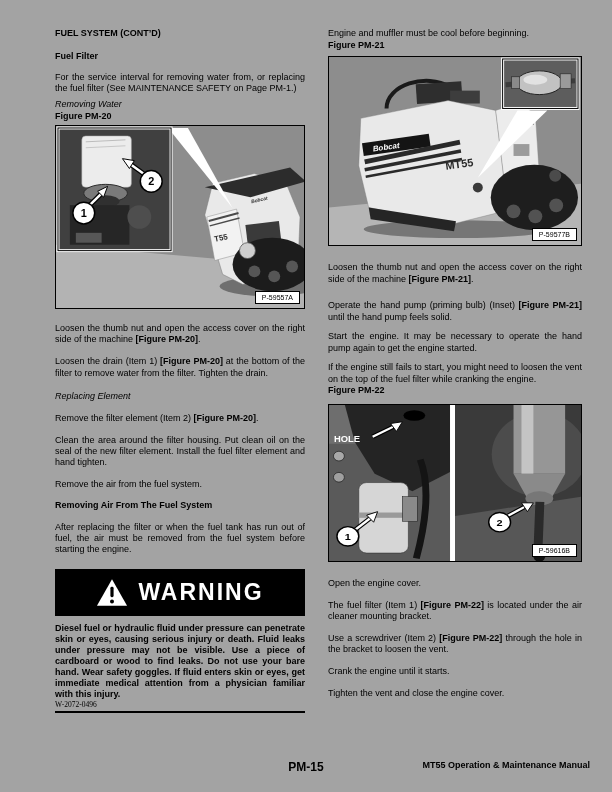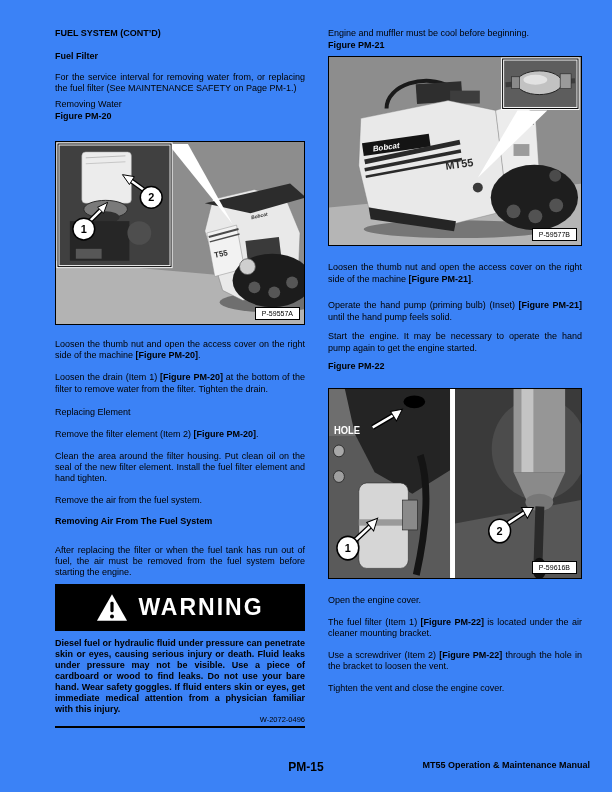--- a/index.html
+++ b/index.html
@@ -1,54 +1,54 @@
 <!DOCTYPE html>
 <html><head>
 <meta charset="utf-8">
 <style>
   * { margin:0; padding:0; box-sizing:border-box; }
   html,body { background:#e0e0e0; }
   .page {
     position:relative; width:612px; height:792px; margin:0 auto;
-    background:#3b82f6; overflow:hidden;
+    background:#a3a3a3; overflow:hidden;
     font-family:"Liberation Sans", sans-serif; color:#000;
   }
   .col { position:absolute; top:28px; }
   .col-left  { left:55px;  width:250px; }
   .col-right { left:328px; width:254px; }
 
   .body { font-size:9px; line-height:11px; text-align:justify; }
   .lh12 { line-height:12px; }
   .h { font-size:9px; line-height:11px; font-weight:bold; }
-  .ital-head { font-size:9px; line-height:11px; }
+  .ital-head { font-size:9px; line-height:11px; font-style:italic; }
 
   .mb0{margin-bottom:0}.mb1{margin-bottom:1px}.mb2{margin-bottom:2px}
-  .mb3{margin-bottom:19px}.mb4{margin-bottom:16px}.mb5{margin-bottom:5px}
-  .mb6{margin-bottom:6px}.mb7{margin-bottom:7px}.mb9{margin-bottom:18px}
+  .mb3{margin-bottom:3px}.mb4{margin-bottom:8px}.mb5{margin-bottom:5px}
+  .mb6{margin-bottom:14px}.mb7{margin-bottom:7px}.mb9{margin-bottom:11px}
   .mb10{margin-bottom:10px}.mb11{margin-bottom:11px}.mb12{margin-bottom:12px}
   .mb14{margin-bottom:14px}.mb15{margin-bottom:15px}.mb16{margin-bottom:16px}
 
   .figure { position:relative; border:1px solid #000; background:#8d8d8d; overflow:hidden; }
   .fig20 { width:250px; height:184px; }
   .fig21 { width:254px; height:190px; }
-  .fig22 { width:254px; height:191px; }
+  .fig22 { width:254px; height:158px; }
   .figure svg { display:block; width:100%; height:100%; }
   .photo-id {
     position:absolute; right:4px; bottom:4px; background:#fff;
     border:1px solid #000; font-size:7px; line-height:9px; padding:1px 6px;
     font-family:"Liberation Sans", sans-serif;
   }
 
   .warnbox {
     width:250px; height:47px; background:#000; color:#fff;
     display:flex; align-items:center; justify-content:center; gap:10px;
   }
   .warnbox .wlabel { font-size:23px; font-weight:bold; letter-spacing:2px; }
   .warnbody { font-size:9px; line-height:11px; font-weight:bold; text-align:justify; }
-  .warncode { font-size:7.5px; line-height:9px; text-align:right; }
+  .warncode { font-size:7.5px; line-height:9px; text-align:left;font-family:Liberation Serif, serif; }
   .warnrule { border-top:2px solid #000; }
 
   .footer-center {
     position:absolute; left:0; right:0; top:760px; text-align:center;
     font-size:12px; font-weight:bold;
   }
   .footer-right {
     position:absolute; right:22px; top:760px; font-size:9px; font-weight:bold;
   }
   .callout-num { font-size:11px; font-weight:bold; }
@@ -206,20 +206,21 @@
         </g>
       </svg>
       <div class="photo-id">P-59577B</div>
     </div>
 
     <p class="body lh12 mb14"><span>Loosen the thumb nut and open the access cover on the right side of the machine </span><b>[Figure PM-21]</b><span>.</span></p>
 
     <p class="body lh12 mb7"><span>Operate the hand pump (priming bulb) (Inset) </span><b>[Figure PM-21]</b><span> until the hand pump feels solid.</span></p>
 
     <p class="body lh12 mb7">Start the engine. It may be necessary to operate the hand pump again to get the engine started.</p>
+    <p class="body lh12 mb0">If the engine still fails to start, you might need to loosen the vent on the top of the fuel filter while cranking the engine.</p>
 
     <div class="h mb4">Figure PM-22</div>
 
     <div class="figure fig22 mb16">
       <svg viewBox="0 0 254 177" preserveAspectRatio="none">
 
         <g>
           <rect x="0" y="0" width="122" height="177" fill="#5a5a5a"></rect>
           <rect x="0" y="0" width="122" height="44" fill="#6e6e6e"></rect>
           <polygon points="16,0 122,0 122,76 84,98 46,78 26,42" fill="#242424"></polygon>
@@ -275,19 +276,20 @@
       </svg>
       <div class="photo-id">P-59616B</div>
     </div>
 
     <p class="body mb11">Open the engine cover.</p>
 
     <p class="body mb11"><span>The fuel filter (Item 1) </span><b>[Figure PM-22]</b><span> is located under the air cleaner mounting bracket.</span></p>
 
     <p class="body mb11"><span>Use a screwdriver (Item 2) </span><b>[Figure PM-22]</b><span> through the hole in the bracket to loosen the vent.</span></p>
 
+    <p class="body mb11">Crank the engine until it starts.</p>
     <p class="body mb0">Tighten the vent and close the engine cover.</p>
   </div>
 
   <div class="footer-center">PM-15</div>
   <div class="footer-right">MT55 Operation &amp; Maintenance Manual</div>
 
 </div>
 
 </body></html>

